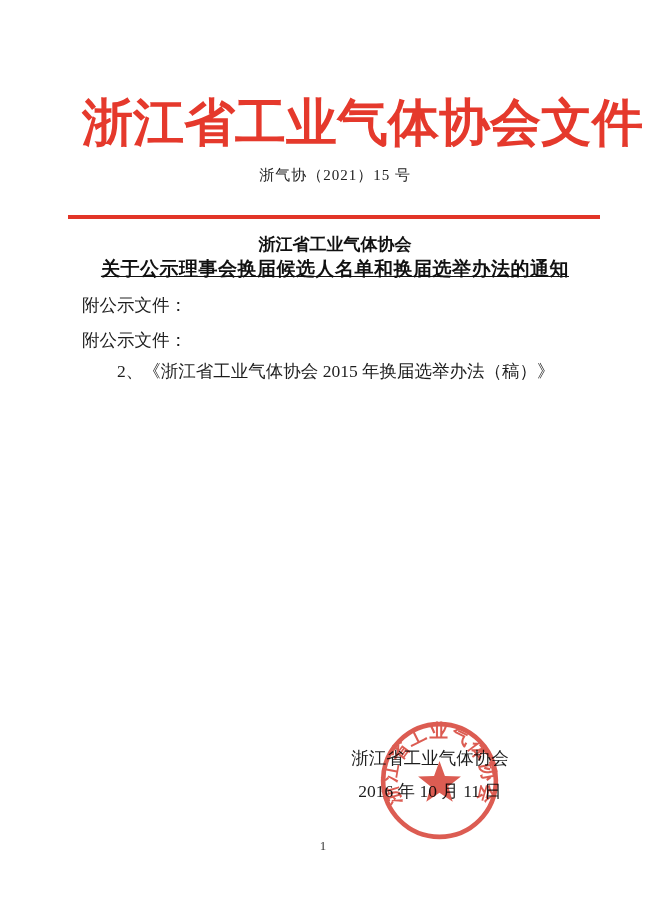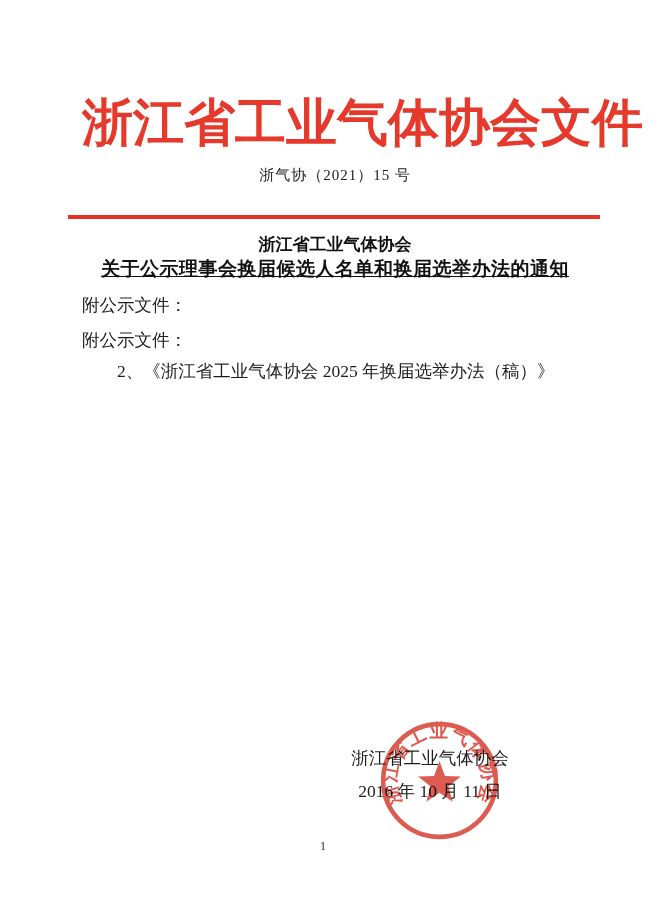--- a/index.html
+++ b/index.html
@@ -160,21 +160,21 @@
 
     <div class="subject-title">关于公示理事会换届候选人名单和换届选举办法的通知</div>
 
     <div class="salutation">附公示文件：</div>
 
 
 
     <div class="attach-heading">附公示文件：</div>
 
 
-    <div class="attach-item">2、《浙江省工业气体协会 2025 年换届选举办法（稿）》</div>
+    <div class="attach-item">2、《浙江省工业气体协会 2015 年换届选举办法（稿）》</div>
   </div>
 
   <div class="signature">
     <div class="sig-org">浙江省工业气体协会</div>
     <div class="sig-date">2016 年 10 月 11 日</div>
   </div>
 
   <svg class="seal" viewBox="0 0 120 120">
     <circle cx="60" cy="60" r="55" fill="none" stroke="#d7453a" stroke-width="4.5"></circle>
     <path id="seal-arc" d="M 24.4 82.3 A 42 42 0 1 1 95.6 82.3" fill="none"></path>

